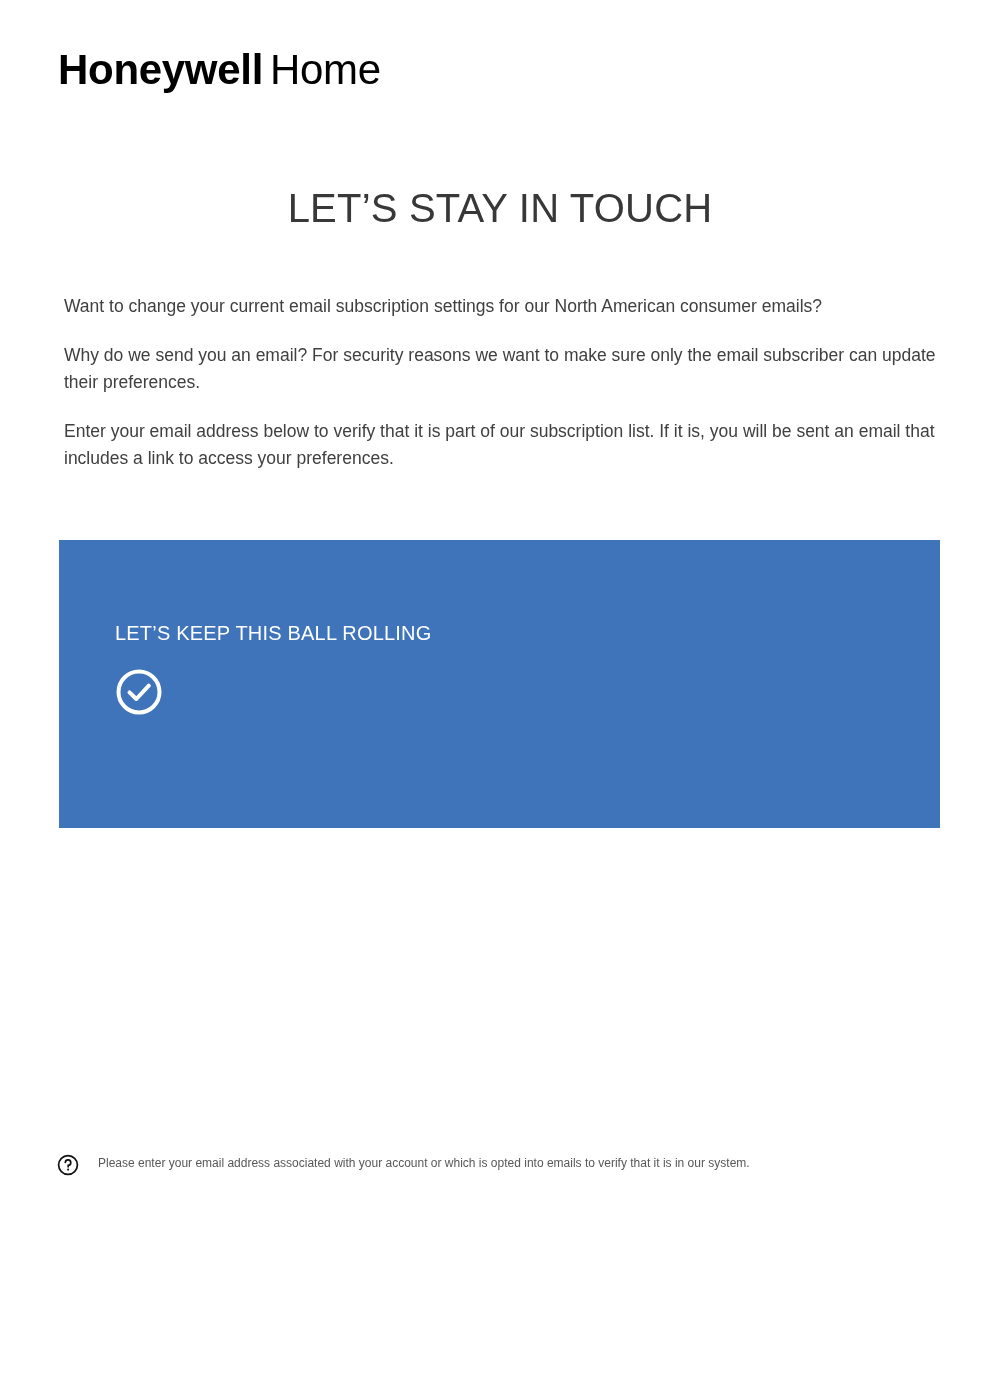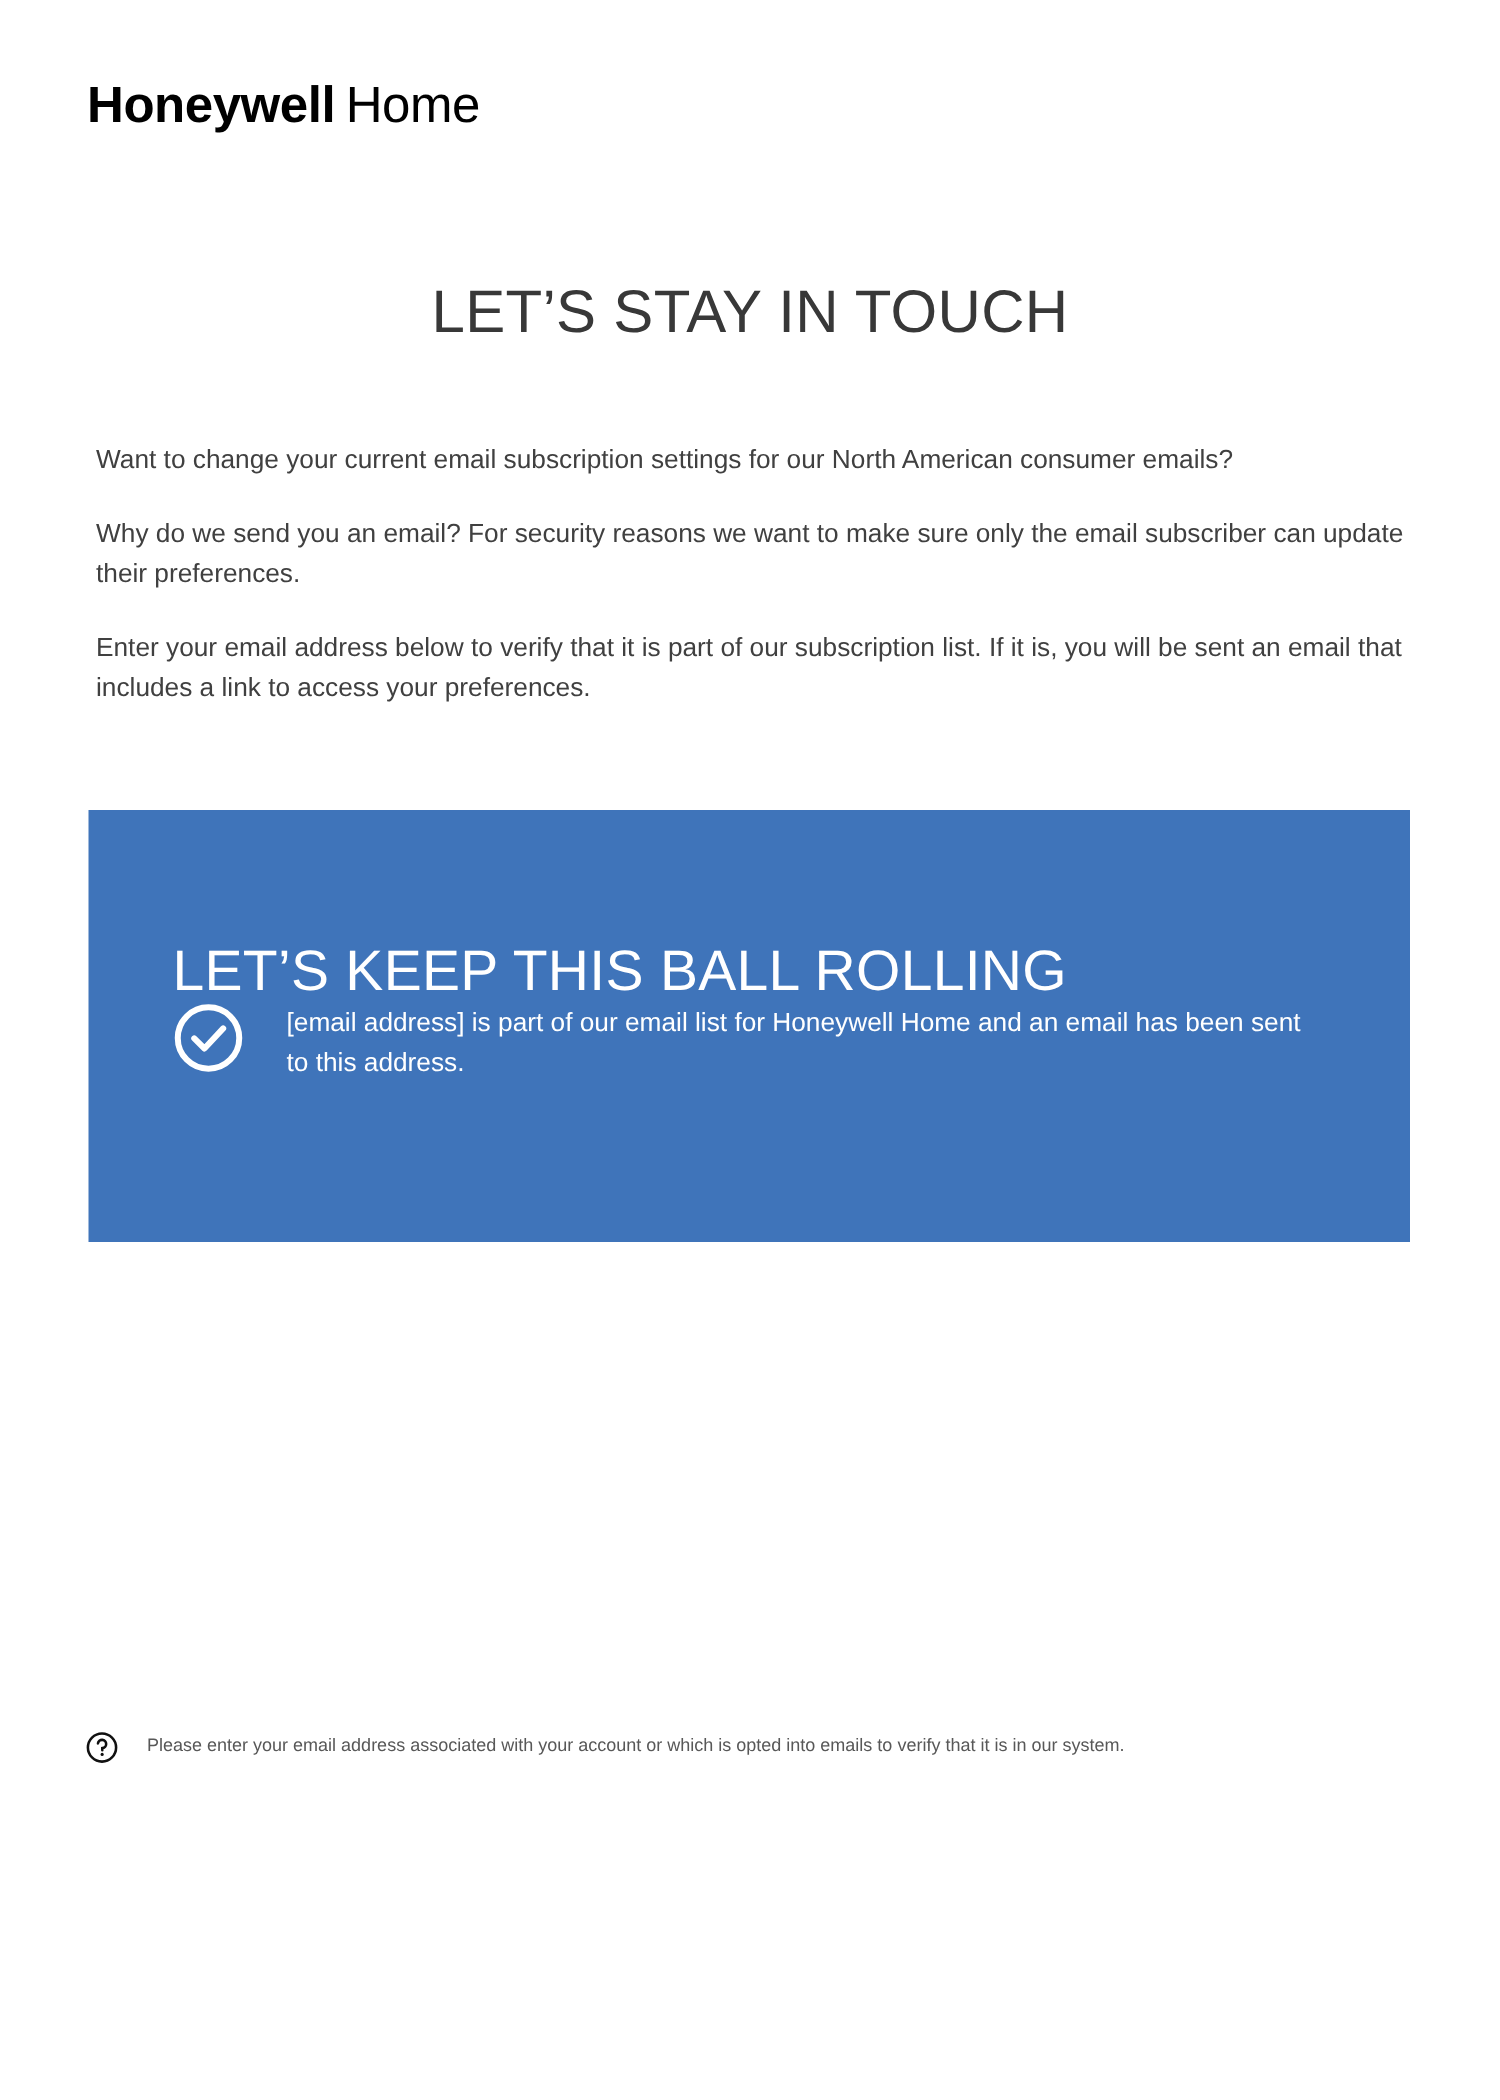--- a/index.html
+++ b/index.html
@@ -13,21 +13,21 @@
     position: relative;
     font-family: "Liberation Sans", sans-serif;
     -webkit-font-smoothing: antialiased;
   }
 
   
   .logo {
     position: absolute;
     left: 58px;
     top: 52px;
-    font-size: 34px;
+    font-size: 42px;
     line-height: 36px;
     color: #000000;
     letter-spacing: -0.3px;
     white-space: nowrap;
   }
   .logo .brand {
     font-weight: 700;
   }
   .logo .sub {
     font-weight: 400;
@@ -73,21 +73,21 @@
     top: 540px;
     width: 881px;
     height: 288px;
     background: #3f74ba;
     box-sizing: border-box;
   }
   .panel-title {
     position: absolute;
     left: 56px;
     top: 57px;
-    font-size: 38px;
+    font-size: 20px;
     line-height: 38px;
     font-weight: 400;
     color: #ffffff;
     letter-spacing: 0.2px;
   }
   .panel-body {
     position: absolute;
     left: 56px;
     top: 126px;
     right: 40px;
@@ -188,21 +188,20 @@
 <section class="panel">
   <h2 class="panel-title">LET’S KEEP THIS BALL ROLLING</h2>
   <div class="panel-body">
     <span class="check-icon">
       <svg width="48" height="48" viewBox="0 0 48 48" aria-hidden="true">
         <circle cx="24" cy="24" r="20.5" fill="none" stroke="#ffffff" stroke-width="4"></circle>
         <path d="M14.5 24.3 L21.3 31 L33.8 17.6" fill="none" stroke="#ffffff" stroke-width="4" stroke-linecap="round" stroke-linejoin="round"></path>
       </svg>
     </span>
     <div class="panel-texts">
-      <p>[email address] is part of our email list for Honeywell Home and an email has been sent to this address.</p>
     </div>
   </div>
 </section>
 
 <div class="footer">
   <div class="footer-row">
     <span class="help-icon">
       <svg width="22" height="22" viewBox="0 0 22 22" aria-hidden="true">
         <circle cx="11" cy="11" r="9.4" fill="none" stroke="#111111" stroke-width="1.7"></circle>
         <path d="M8.3 8.3 a2.75 2.75 0 1 1 2.9 3.1 v1.4" fill="none" stroke="#111111" stroke-width="1.7" stroke-linecap="round"></path>

